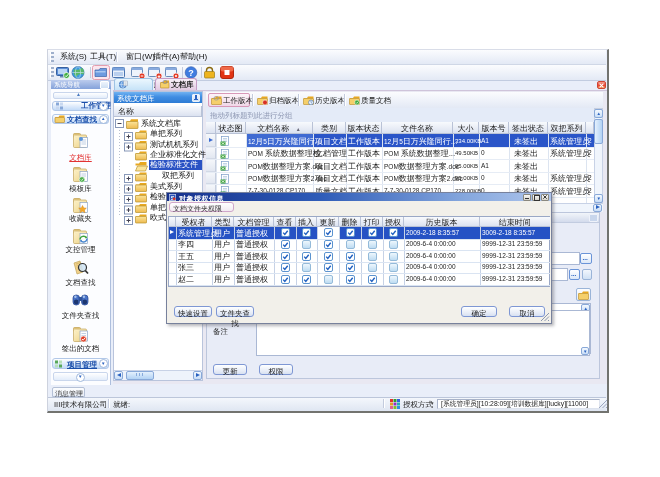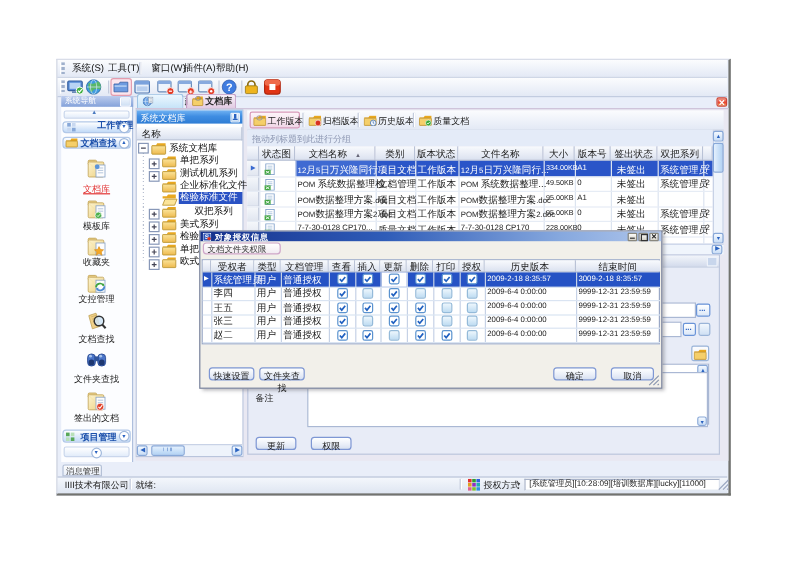--- a/index.html
+++ b/index.html
@@ -96,21 +96,21 @@
 <div class="a tx" style="left:76px;top:92px;font-size:5px;color:#4a7ac0;">▲</div>
 <div class="a bar" style="left:52px;top:101px;width:57px;height:10px;box-sizing:border-box;"></div>
 <div class="a tx" style="left:81px;top:103px;font-size:7.5px;font-weight:bold;color:#1b4faa;font-family:Liberation Mono, monospace;">工作管理</div>
 <div class="a cirbtn" style="left:99px;top:101.5px;"></div>
 <div class="a tx" style="left:101px;top:104px;font-size:4.5px;color:#2a62c0;">▼</div>
 <div class="a bar" style="left:52px;top:114px;width:57px;height:10px;box-sizing:border-box;"></div>
 <div class="a tx" style="left:67px;top:116px;font-size:7.5px;font-weight:bold;color:#1b4faa;">文档查找</div>
 <div class="a cirbtn" style="left:99px;top:114.5px;"></div>
 <div class="a tx" style="left:101px;top:117px;font-size:4.5px;color:#2a62c0;">▲</div>
 <div class="a bar" style="left:52px;top:358px;width:57px;height:11px;box-sizing:border-box;"></div>
-<div class="a tx" style="left:67px;top:360.5px;font-size:7.5px;font-weight:bold;color:#1b4faa;">项目管理</div>
+<div class="a tx" style="left:67px;top:360.5px;font-size:7.5px;font-weight:bold;color:#1b4faa;text-decoration:underline;">项目管理</div>
 <div class="a cirbtn" style="left:99px;top:359px;"></div>
 <div class="a tx" style="left:101px;top:361.5px;font-size:4.5px;color:#2a62c0;">▼</div>
 <div class="a" style="left:53px;top:372px;width:55px;height:9px;background:linear-gradient(#ffffff,#e2ecfa);border:1px solid #c9d6ec;border-radius:2px;box-sizing:border-box;"></div>
 <div class="a cirbtn" style="left:76px;top:372.5px;"></div>
 <div class="a tx" style="left:78px;top:375px;font-size:4.5px;color:#2a62c0;">▼</div>
 <div class="a tx" style="left:51px;top:153.5px;width:59px;text-align:center;font-size:7.5px;color:#e23333;text-decoration:underline;">文档库</div>
 <div class="a tx" style="left:51px;top:184.5px;width:59px;text-align:center;font-size:7.5px;color:#222;">模板库</div>
 <div class="a tx" style="left:51px;top:214.5px;width:59px;text-align:center;font-size:7.5px;color:#222;">收藏夹</div>
 <div class="a tx" style="left:51px;top:246px;width:59px;text-align:center;font-size:7.5px;color:#222;">文控管理</div>
 <div class="a tx" style="left:51px;top:279px;width:59px;text-align:center;font-size:7.5px;color:#222;">文档查找</div>

